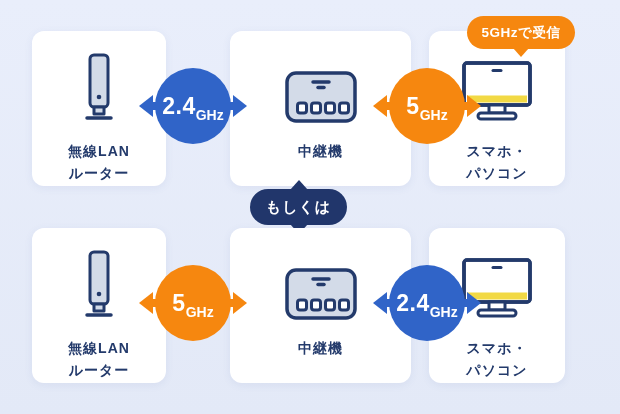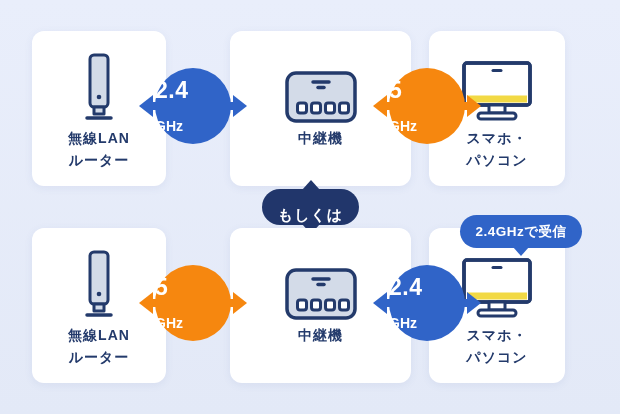--- a/index.html
+++ b/index.html
@@ -13,59 +13,59 @@
     position:absolute;height:155px;background:#ffffff;border-radius:12px;
     box-shadow:0 2px 8px rgba(64,86,148,.08);
     display:flex;flex-direction:column;align-items:center;
   }
   .card-a{left:32px;width:134px}
   .card-b{left:230px;width:181px}
   .card-c{left:429px;width:136px}
   .r1{top:31px}
   .r2{top:228px}
   .icon-wrap{height:70px;margin-top:22px;display:flex;align-items:flex-end;justify-content:center}
-  .dev-label{margin-top:5px;text-align:center;font-weight:bold;font-size:14px;line-height:1.55;
+  .dev-label{margin-top:18px;text-align:center;font-weight:bold;font-size:14px;line-height:1.55;
     color:#233a6b;letter-spacing:1px}
   
   .link{position:absolute;width:104px;height:84px}
   .link-1{left:141px}
   .link-2{left:375px}
   .lr1{top:64px}
   .lr2{top:261px}
   [data-color="blue"]{color:#3064c8}
   [data-color="orange"]{color:#f6870f}
   .shaft{position:absolute;left:5px;right:5px;top:38px;height:8px;background:currentColor;border-radius:4px}
   .head{position:absolute;top:31px;width:0;height:0;border-top:11px solid transparent;border-bottom:11px solid transparent}
   .head-l{left:-2px;border-right:14px solid currentColor}
   .head-r{right:-2px;border-left:14px solid currentColor}
   .circle{
     position:absolute;left:50%;top:50%;transform:translate(-50%,-50%);
     width:76px;height:76px;border-radius:50%;background-color:currentColor;
-    display:flex;flex-direction:column;align-items:flex-start;justify-content:center;
+    display:flex;flex-direction:row;align-items:center;justify-content:center;
   }
   .freq{color:#fff;font-weight:bold;font-size:23px;line-height:1;letter-spacing:.5px}
   .unit{color:#fff;font-weight:bold;font-size:14px;line-height:1;margin-top:17px}
   
   .badge-wrap{position:absolute;left:453px;width:136px;display:flex;justify-content:center}
   .badge-r1{top:16px}
   .badge-r2{top:215px}
   .badge{
     position:relative;background-color:currentColor;border-radius:999px;
     padding:7px 15px;white-space:nowrap;
   }
   .badge::after{
     content:"";position:absolute;left:50%;bottom:-8px;margin-left:-8px;width:0;height:0;
     border-left:8px solid transparent;border-right:8px solid transparent;
     border-top:9px solid currentColor;
   }
   .badge .txt{color:#fff;font-weight:bold;font-size:13.5px;letter-spacing:.5px}
   
   .divider{
-    position:absolute;left:262px;top:189px;width:97px;height:36px;background:#21366b;
-    border-radius:999px;display:flex;align-items:flex-end;justify-content:center;
+    position:absolute;left:250px;top:189px;width:97px;height:36px;background:#21366b;
+    border-radius:999px;display:flex;align-items:center;justify-content:center;
   }
   .divider::before{
     content:"";position:absolute;top:-9px;left:50%;margin-left:-9px;width:0;height:0;
     border-left:9px solid transparent;border-right:9px solid transparent;border-bottom:10px solid #21366b;
   }
   .divider::after{
     content:"";position:absolute;bottom:-9px;left:50%;margin-left:-9px;width:0;height:0;
     border-left:9px solid transparent;border-right:9px solid transparent;border-top:10px solid #21366b;
   }
   .divider .txt{color:#fff;font-weight:bold;font-size:15px;letter-spacing:1px}
@@ -137,20 +137,25 @@
   <div class="link link-2 lr1" data-color="orange">
     <div class="shaft"></div>
     <div class="head head-l"></div>
     <div class="head head-r"></div>
     <div class="circle">
       <div class="freq">5</div>
       <div class="unit">GHz</div>
     </div>
   </div>
 
+  <div class="badge-wrap badge-r1">
+    <div class="badge" data-color="orange">
+      <span class="txt">5GHzで受信</span>
+    </div>
+  </div>
 
   <div class="divider">
     <span class="txt">もしくは</span>
   </div>
 
   <div class="card card-a r2">
     <div class="icon-wrap">
       <svg width="44" height="70" viewBox="0 0 44 70">
         <rect x="13" y="2" width="18" height="52" rx="4" fill="#d3dbe8" stroke="#233a6b" stroke-width="3"></rect>
         <circle cx="22" cy="44" r="2.3" fill="#233a6b"></circle>
@@ -211,19 +216,14 @@
   <div class="link link-2 lr2" data-color="blue">
     <div class="shaft"></div>
     <div class="head head-l"></div>
     <div class="head head-r"></div>
     <div class="circle">
       <div class="freq">2.4</div>
       <div class="unit">GHz</div>
     </div>
   </div>
 
-  <div class="badge-wrap badge-r2">
-    <div class="badge" data-color="blue">
-      <span class="txt">2.4GHzで受信</span>
-    </div>
-  </div>
 
 </div>
 
 </body></html>

